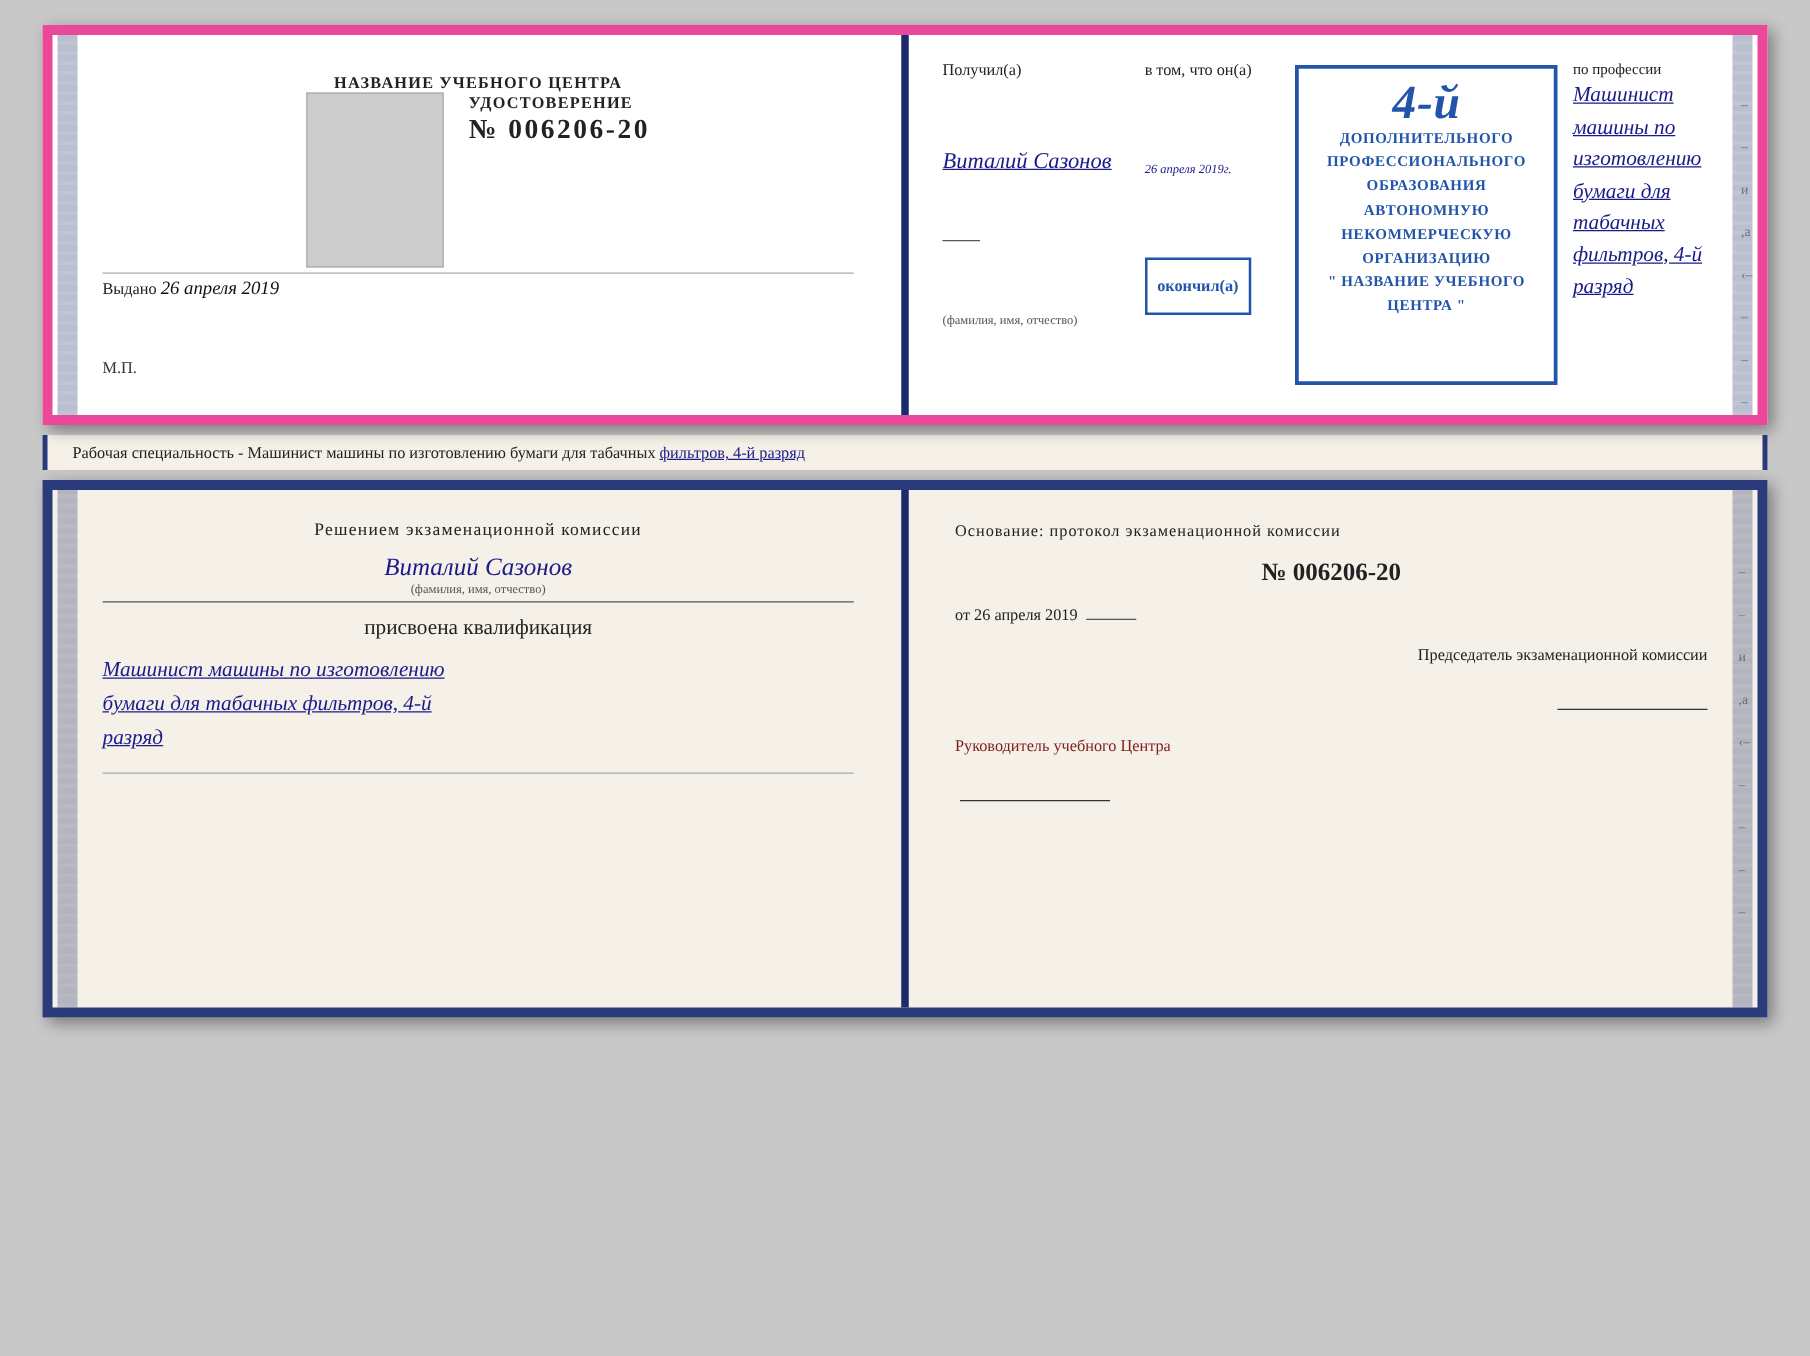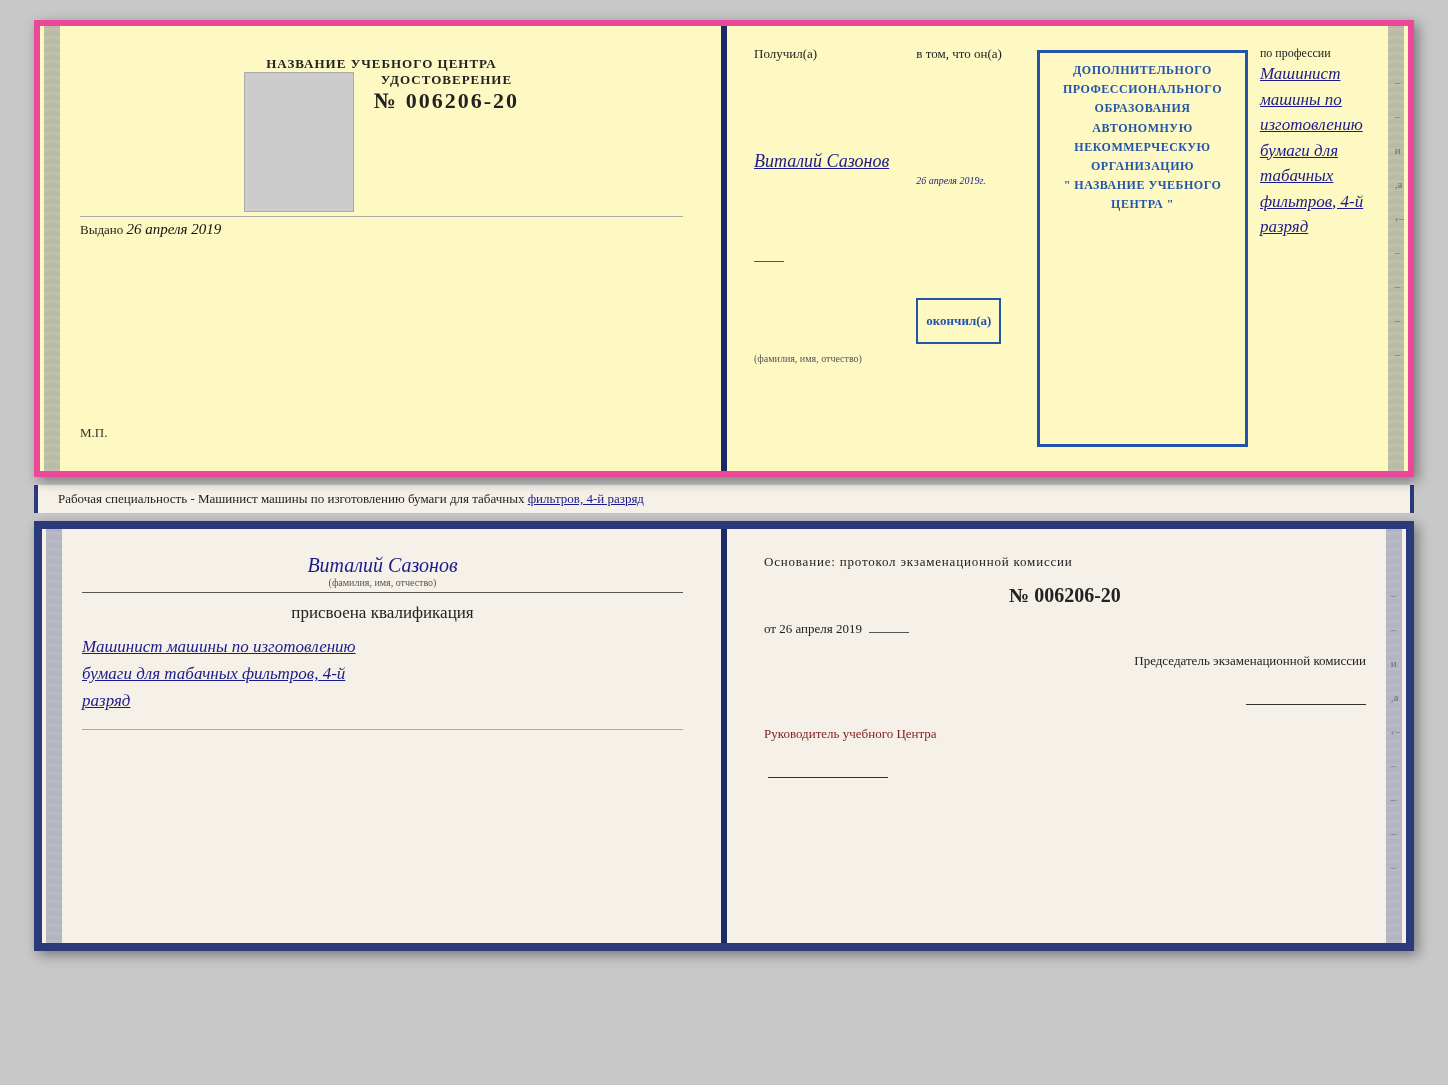--- a/index.html
+++ b/index.html
@@ -18,24 +18,24 @@
     .document-container {
       display: flex;
       flex-direction: column;
       gap: 8px;
       width: 1380px;
     }
 
     
     .cert-book {
       display: flex;
-      background: #fef9c3;
-      border: 6px solid #ec4899;
+      background: #ffffff;
+      border: 8px solid #ec4899;
       width: 100%;
-      height: 457px;
+      height: 320px;
       position: relative;
       box-shadow: 4px 4px 12px rgba(0,0,0,0.4);
     }
 
     .cert-book::before {
       content: '';
       position: absolute;
       top: 0; bottom: 0;
       left: 50%;
       width: 6px;
@@ -415,21 +415,21 @@
 <div class="document-container">
 
   <div class="cert-book">
     <div class="left-cover-decor"></div>
 
     <div class="cert-left">
       <div class="cert-title">НАЗВАНИЕ УЧЕБНОГО ЦЕНТРА</div>
 
       <div style="display:flex; gap:20px; align-items:flex-start;">
         <div class="cert-photo"></div>
-        <div class="cert-number-section" style="text-align:center;">
+        <div class="cert-number-section" style="text-align:left;">
           <span class="cert-label">УДОСТОВЕРЕНИЕ</span>
           <span class="cert-number">№ 006206-20</span>
         </div>
       </div>
 
       <div style="width:100%; text-align:left;">
         <hr class="divider-line">
         <div class="cert-issued">
           <span>Выдано</span>
           <span class="handwritten">26 апреля 2019</span>
@@ -450,20 +450,21 @@
         </div>
       </div>
 
       <div class="date-line">
         <span style="font-size:13px;">в том, что он(а)</span>
         <span class="date-handwritten">26 апреля 2019г.</span>
         <span class="okanchil">окончил(а)</span>
       </div>
 
       <div class="stamp-block">
+        <span class="stamp-big-number">4-й</span>
         <div>ДОПОЛНИТЕЛЬНОГО ПРОФЕССИОНАЛЬНОГО ОБРАЗОВАНИЯ</div>
         <div>АВТОНОМНУЮ НЕКОММЕРЧЕСКУЮ ОРГАНИЗАЦИЮ</div>
         <div>" НАЗВАНИЕ УЧЕБНОГО ЦЕНТРА "</div>
       </div>
 
       <div class="profession-section">
         <span>по профессии</span>
         <span class="profession-handwritten">Машинист машины по изготовлению</span>
         <span class="profession-handwritten">бумаги для табачных фильтров, 4-й</span>
         <span class="profession-handwritten">разряд</span>
@@ -487,20 +488,21 @@
 
   <div class="middle-strip">
     <span>Рабочая специальность - Машинист машины по изготовлению бумаги для табачных</span>
     <span class="underlined-text">фильтров, 4-й разряд</span>
   </div>
 
   <div class="cert-book-bottom">
     <div class="left-cover-decor"></div>
 
     <div class="bottom-left">
+      <div class="komissia-title">Решением  экзаменационной  комиссии</div>
 
       <div style="text-align:center; border-bottom: 1px solid #555; padding-bottom:4px;">
         <span class="komissia-handwritten">Виталий Сазонов</span>
         <span class="komissia-caption">(фамилия, имя, отчество)</span>
       </div>
 
       <div class="kvalif-label">присвоена квалификация</div>
 
       <div>
         <span class="kvalif-handwritten">Машинист машины по изготовлению</span>

